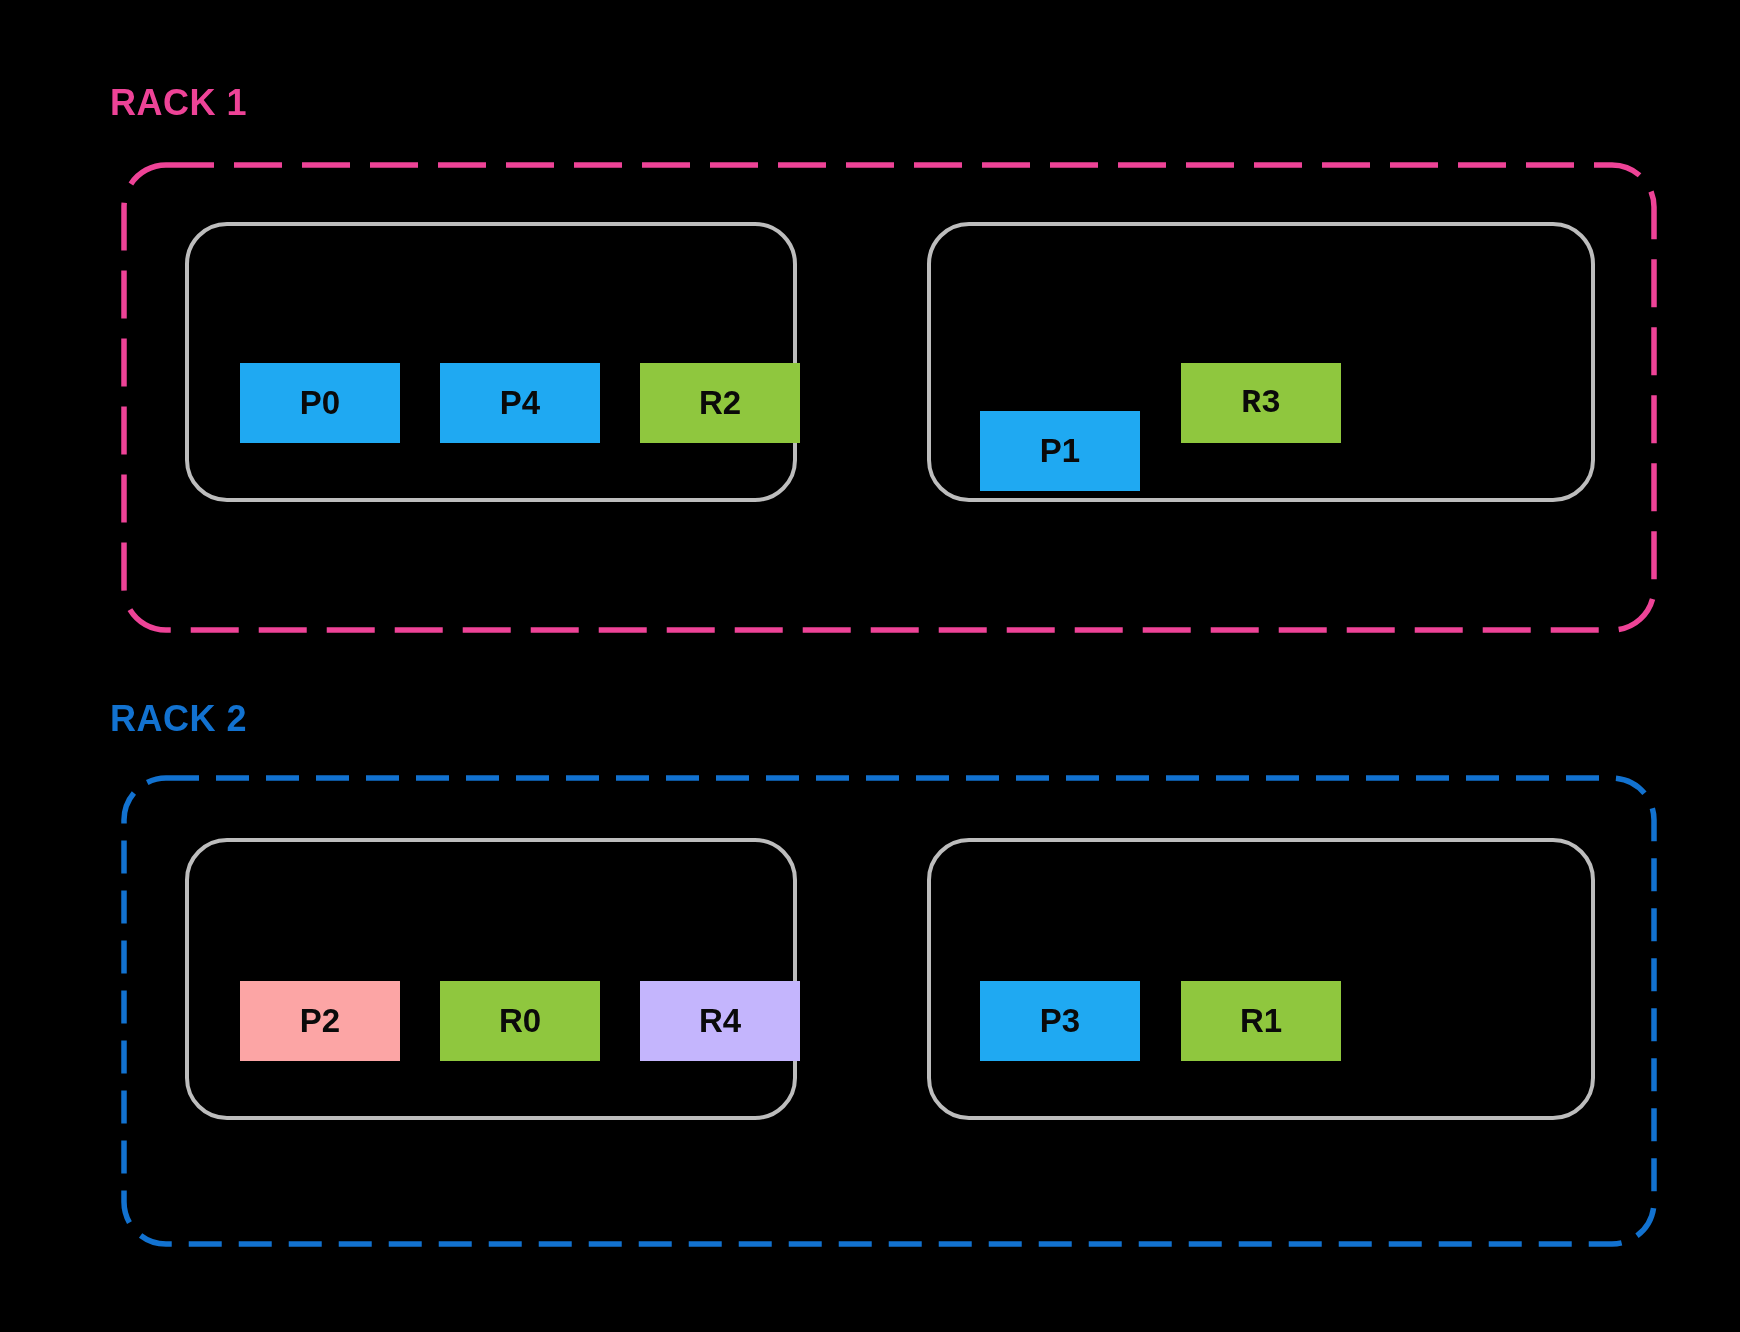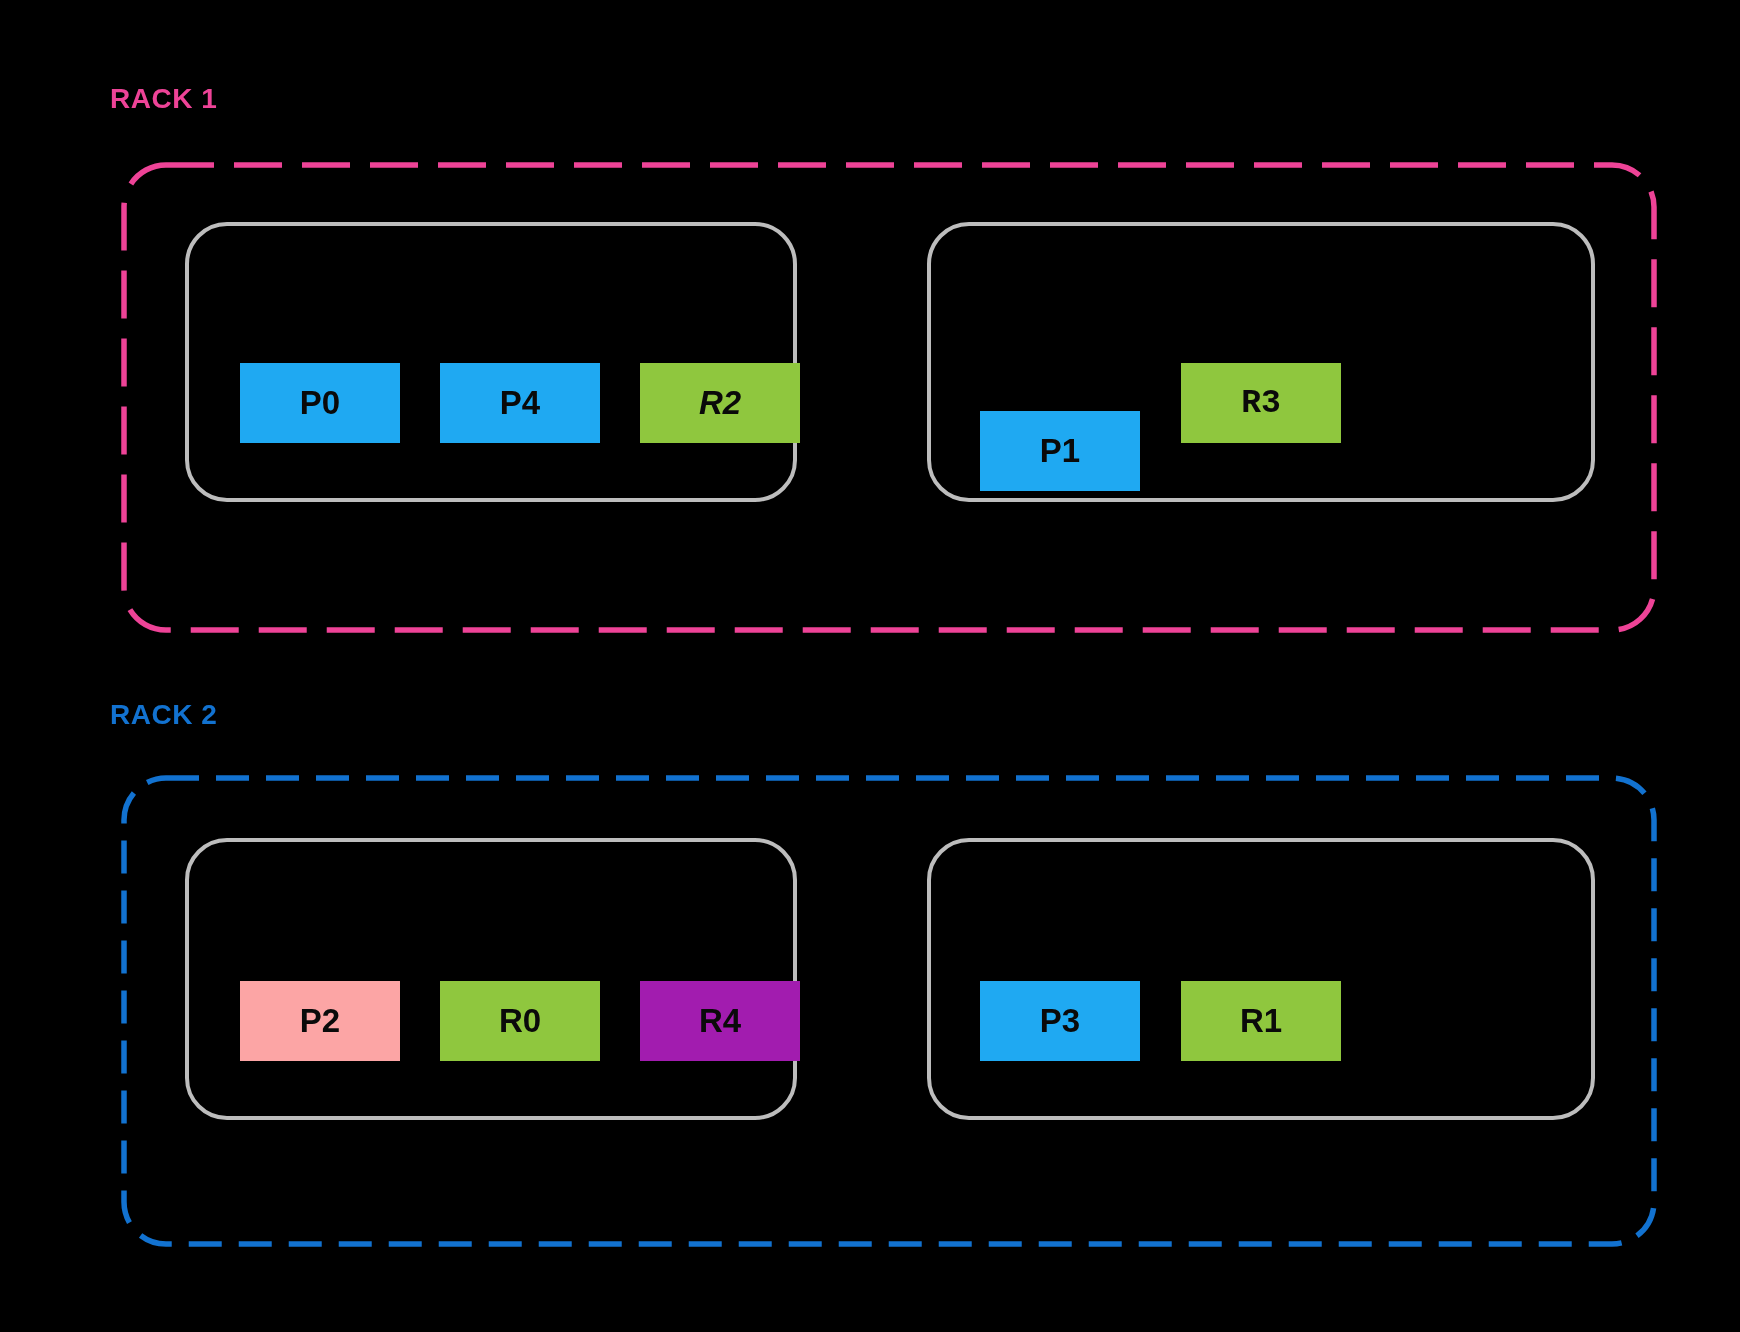--- a/index.html
+++ b/index.html
@@ -12,21 +12,21 @@
     width: 1740px;
     height: 1332px;
     background: #000000;
     overflow: hidden;
     font-family: "Liberation Sans", "DejaVu Sans", sans-serif;
   }
   .rack-label {
     position: absolute;
     margin: 0;
     left: 110px;
-    font-size: 28px;
+    font-size: 36px;
     font-weight: bold;
     letter-spacing: 0.5px;
     line-height: 1;
   }
   .rack1 .rack-label { top: 85px; }
   .rack2 .rack-label { top: 701px; }
 
   .rack-box {
     position: absolute;
     left: 121px;
@@ -89,42 +89,42 @@
     <h2 class="rack-label" style="color: rgb(238, 67, 151);">RACK 1</h2>
 
     <div class="rack-box">
       <svg class="rack-outline" width="1536" height="471" viewBox="0 0 1536 471">
         <rect x="3" y="3" width="1530" height="465" rx="42" stroke="#EE4397"></rect>
       </svg>
 
       <div class="host left">
         <div class="slot s0" style="background: rgb(31, 169, 242);">P0</div>
         <div class="slot s1" style="background: rgb(31, 169, 242);">P4</div>
-        <div class="slot s2" style="background: rgb(143, 199, 62); font-style: italic;">R2</div>
+        <div class="slot s2" style="background: rgb(143, 199, 62);">R2</div>
       </div>
 
       <div class="host right">
         <div class="slot s0" style="background: rgb(31, 169, 242); margin-top: 48px;">P1</div>
         <div class="slot s1" style="background: rgb(143, 199, 62); font-family: Liberation Mono, monospace;">R3</div>
       </div>
     </div>
   </section>
 
   <section class="rack rack2">
     <h2 class="rack-label" style="color: rgb(18, 114, 208);">RACK 2</h2>
 
     <div class="rack-box">
       <svg class="rack-outline" width="1536" height="472" viewBox="0 0 1536 472">
         <rect x="3" y="3" width="1530" height="466" rx="42" stroke="#1272D0"></rect>
       </svg>
 
       <div class="host left">
         <div class="slot s0" style="background: #fca5a5;">P2</div>
         <div class="slot s1" style="background: rgb(143, 199, 62);">R0</div>
-        <div class="slot s2" style="background: #a21caf;">R4</div>
+        <div class="slot s2" style="background: #c4b5fd;">R4</div>
       </div>
 
       <div class="host right">
         <div class="slot s0" style="background: rgb(31, 169, 242);">P3</div>
         <div class="slot s1" style="background: rgb(143, 199, 62);">R1</div>
       </div>
     </div>
   </section>
 
 </div>

